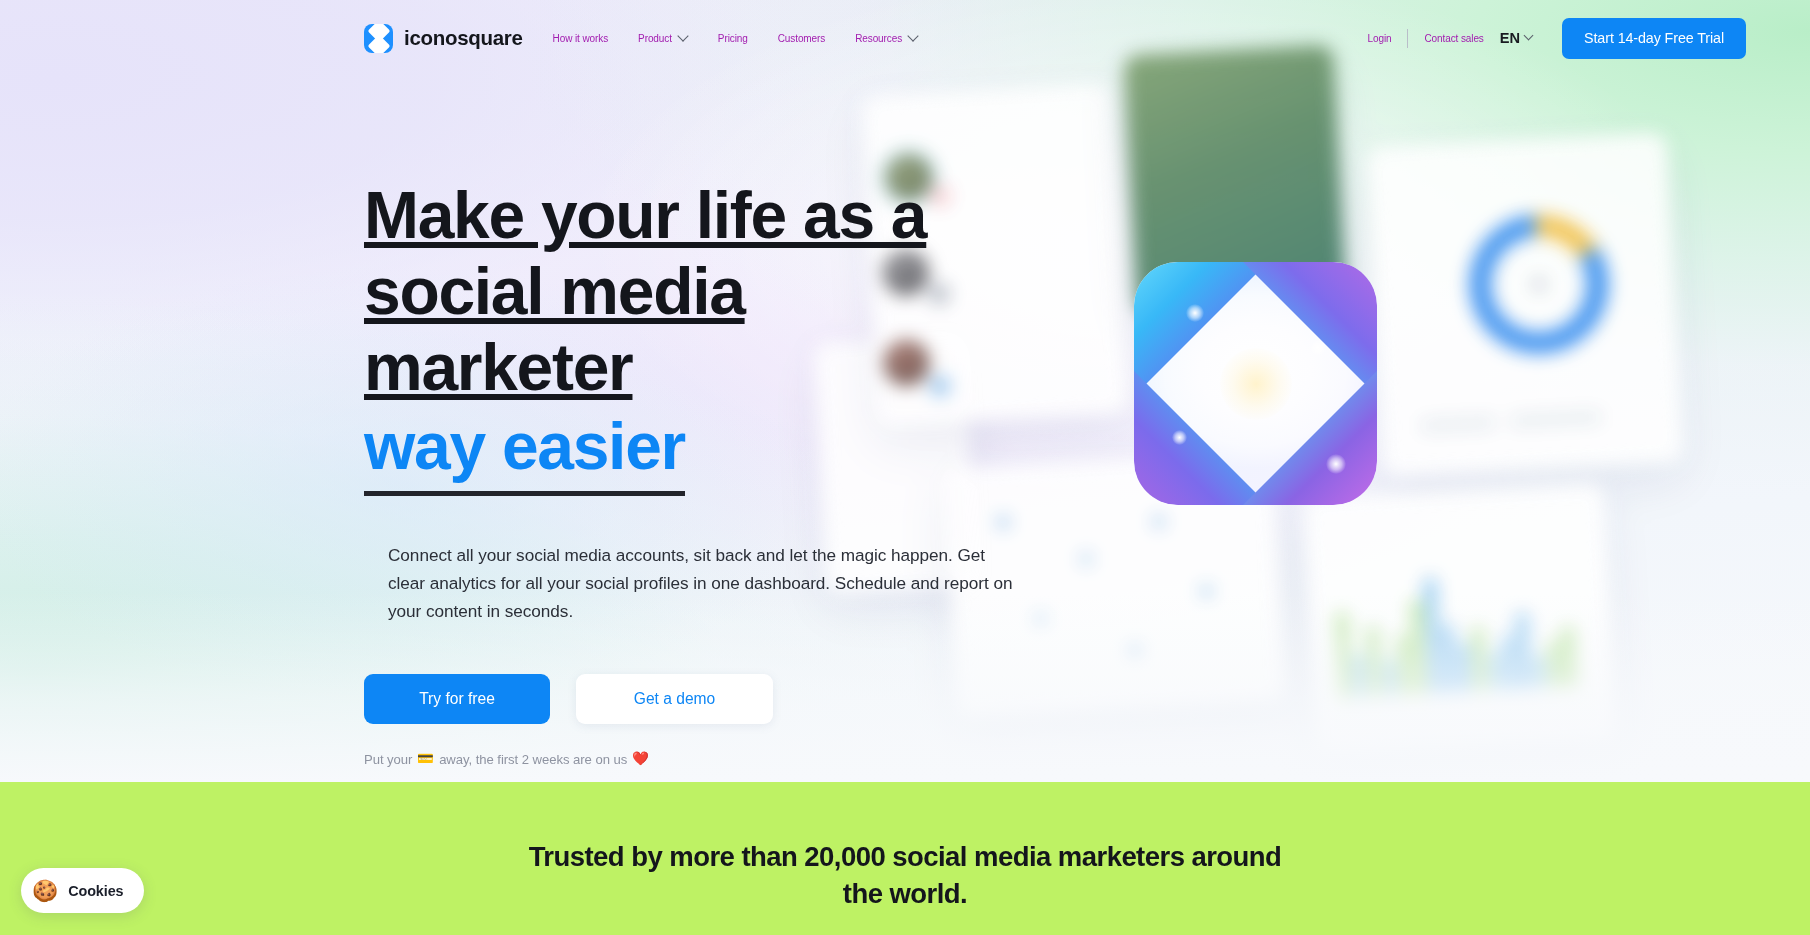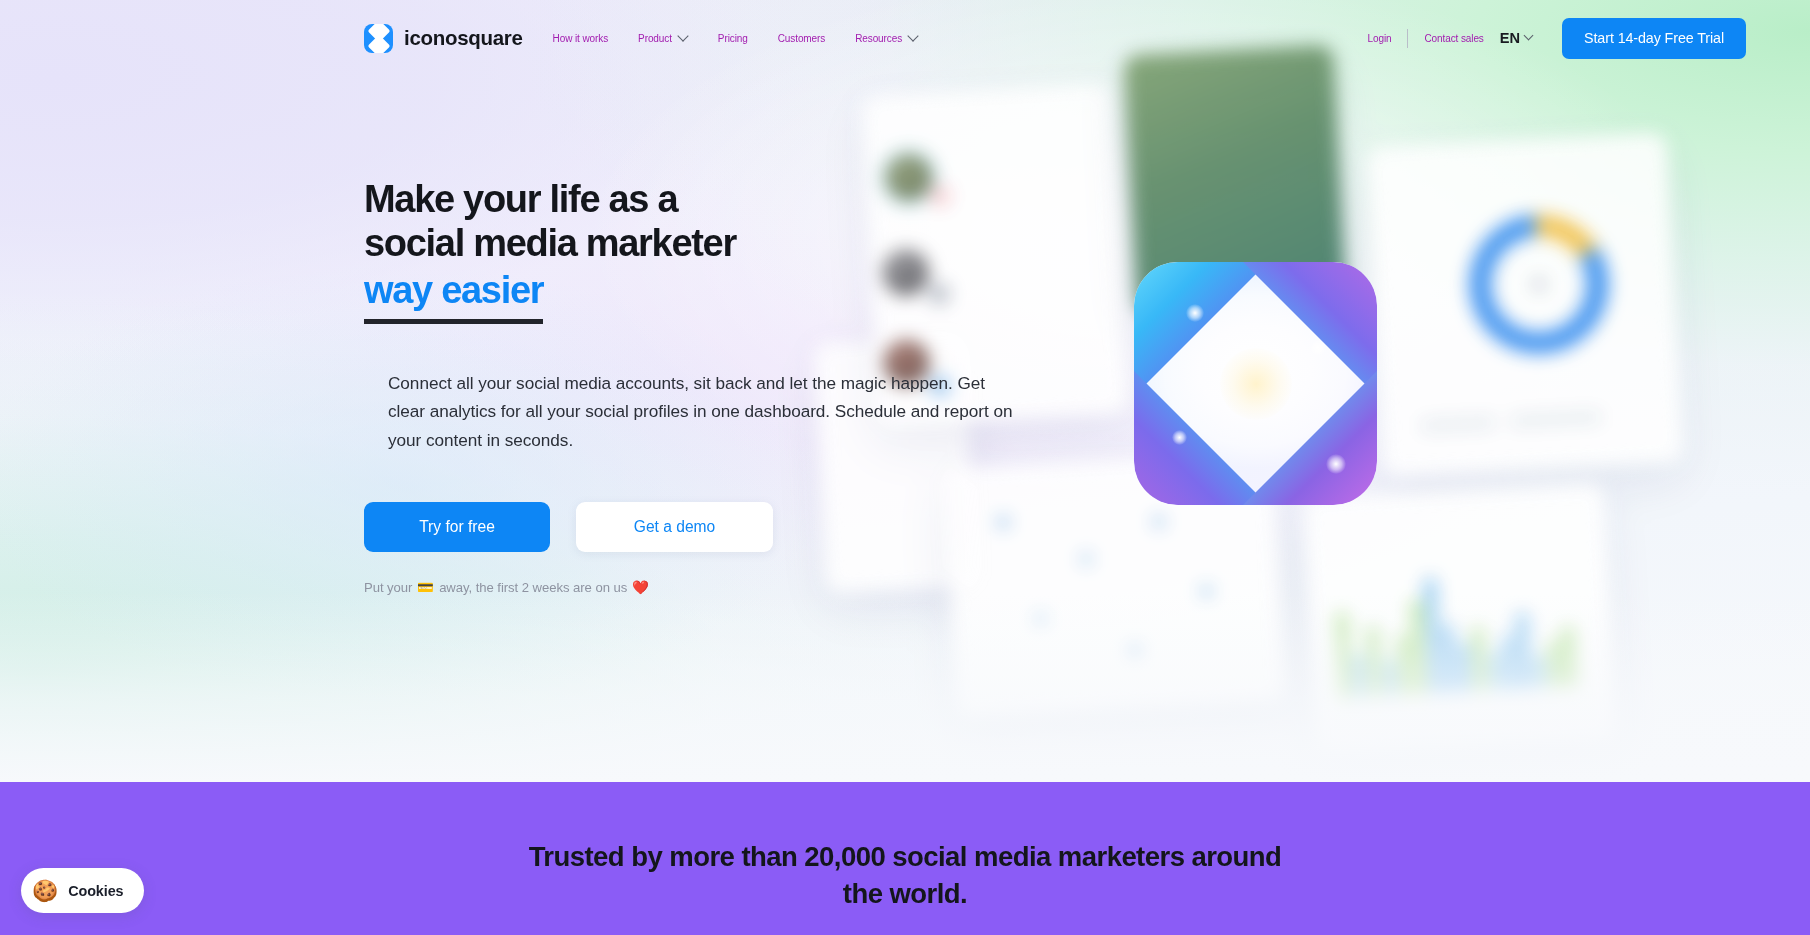--- a/index.html
+++ b/index.html
@@ -197,25 +197,26 @@
   }
 
   
   .hero-copy {
     position: absolute;
     left: 364px; top: 178px;
     width: 660px;
     z-index: 20;
   }
   .headline {
-    font-size: 38px;
+    font-size: 66px;
     line-height: 1.15;
     font-weight: 700;
     color: #14161c;
     letter-spacing: -1.3px;
+    text-decoration: underline;
   }
   .headline .hl-line { display: block; }
   .hl-accent {
     display: inline-block;
     color: #0d86f5;
     border-bottom: 5px solid #22242b;
     padding-bottom: 7px;
     margin-top: 4px;
     line-height: 1.12;
   }
@@ -245,21 +246,21 @@
     display: flex; align-items: center; gap: 5px;
     letter-spacing: -0.05px;
   }
   .fineprint .emo { font-size: 13.5px; line-height: 1; }
 
   
   .trust {
     position: absolute;
     left: 0; top: 782px;
     width: 1810px; height: 153px;
-    background: #8b5cf6;
+    background: #bef264;
     display: flex; align-items: flex-start; justify-content: center;
     padding-top: 57px;
   }
   .trust-title {
     font-size: 27.5px;
     font-weight: 700;
     color: #14161c;
     text-align: center;
     line-height: 1.33;
     max-width: 760px;

